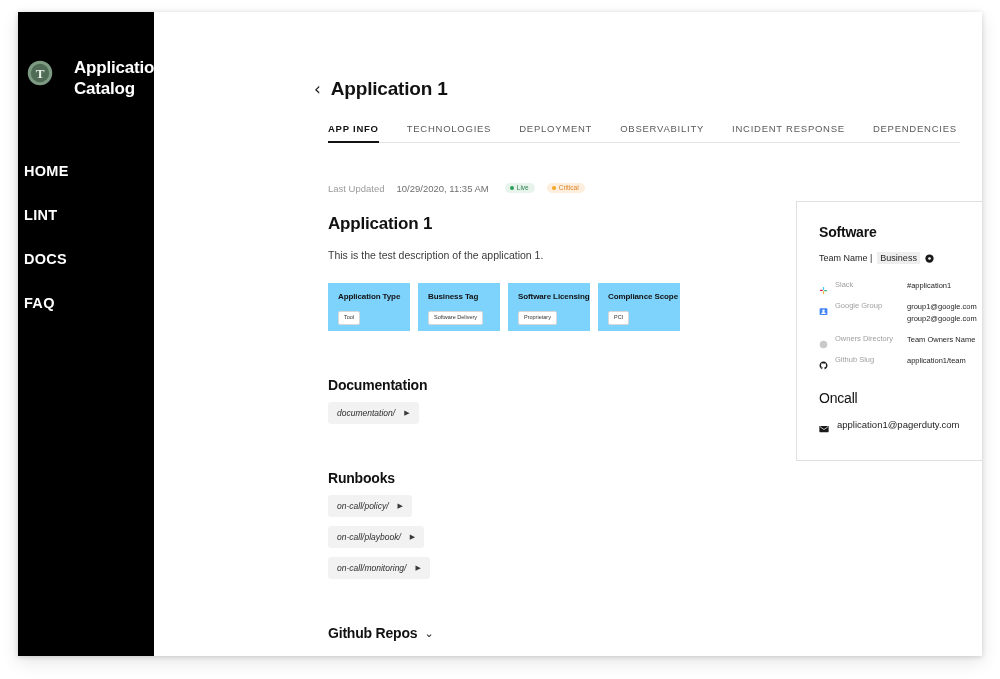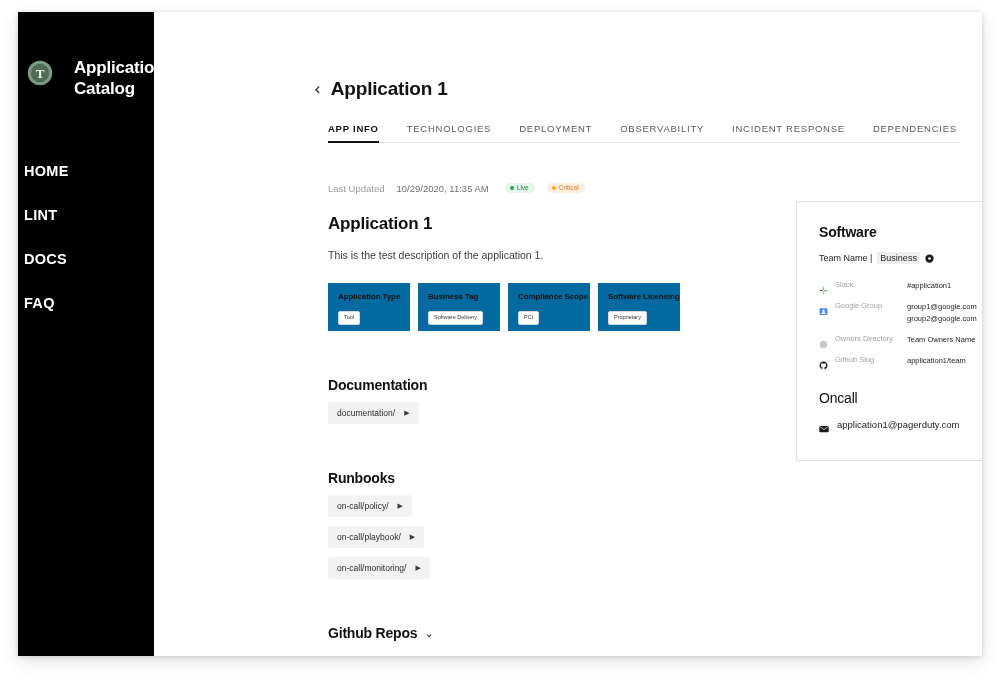--- a/index.html
+++ b/index.html
@@ -182,21 +182,21 @@
 
   
   .cards {
     display: flex;
     gap: 8px;
     margin-top: 22px;
   }
   .card {
     width: 82px;
     height: 48px;
-    background: #0369a1;
+    background: #7dd3fc;
     padding: 9px 10px;
     box-sizing: border-box;
   }
   .card-title {
     font-size: 8px;
     font-weight: bold;
     color: #121212;
     letter-spacing: -0.1px;
     white-space: nowrap;
   }
@@ -240,21 +240,21 @@
     margin-top: 12px;
     font-size: 8.5px;
     color: #2c2c2c;
     cursor: pointer;
   }
   .link-chip .arrow {
     font-size: 7px;
     color: #3a3a3a;
     font-family: "DejaVu Sans", sans-serif;
   }
-  .chip-stack .link-chip { display: flex; width: fit-content; margin-top: 9px; }
+  .chip-stack .link-chip { display: flex; width: fit-content; margin-top: 9px; font-style: italic; }
 
   
   .panel {
     width: 222px;
     border: 1px solid #e0e0e0;
     background: #ffffff;
     padding: 22px 22px 30px 22px;
     box-sizing: border-box;
   }
   .panel-title {
@@ -383,26 +383,26 @@
         <div class="cards">
           <div class="card">
             <div class="card-title">Application Type</div>
             <span class="card-chip">Tool</span>
           </div>
           <div class="card">
             <div class="card-title">Business Tag</div>
             <span class="card-chip">Software Delivery</span>
           </div>
           <div class="card">
+            <div class="card-title">Software Licensing</div>
+            <span class="card-chip">Proprietary</span>
+          </div>
+          <div class="card">
             <div class="card-title">Compliance Scope</div>
             <span class="card-chip">PCI</span>
-          </div>
-          <div class="card">
-            <div class="card-title">Software Licensing</div>
-            <span class="card-chip">Proprietary</span>
           </div>
         </div>
 
         <div class="section-title">Documentation</div>
         <div class="chip-stack">
           <div class="link-chip">
             <span>documentation/</span>
             <span class="arrow">▶</span>
           </div>
         </div>

